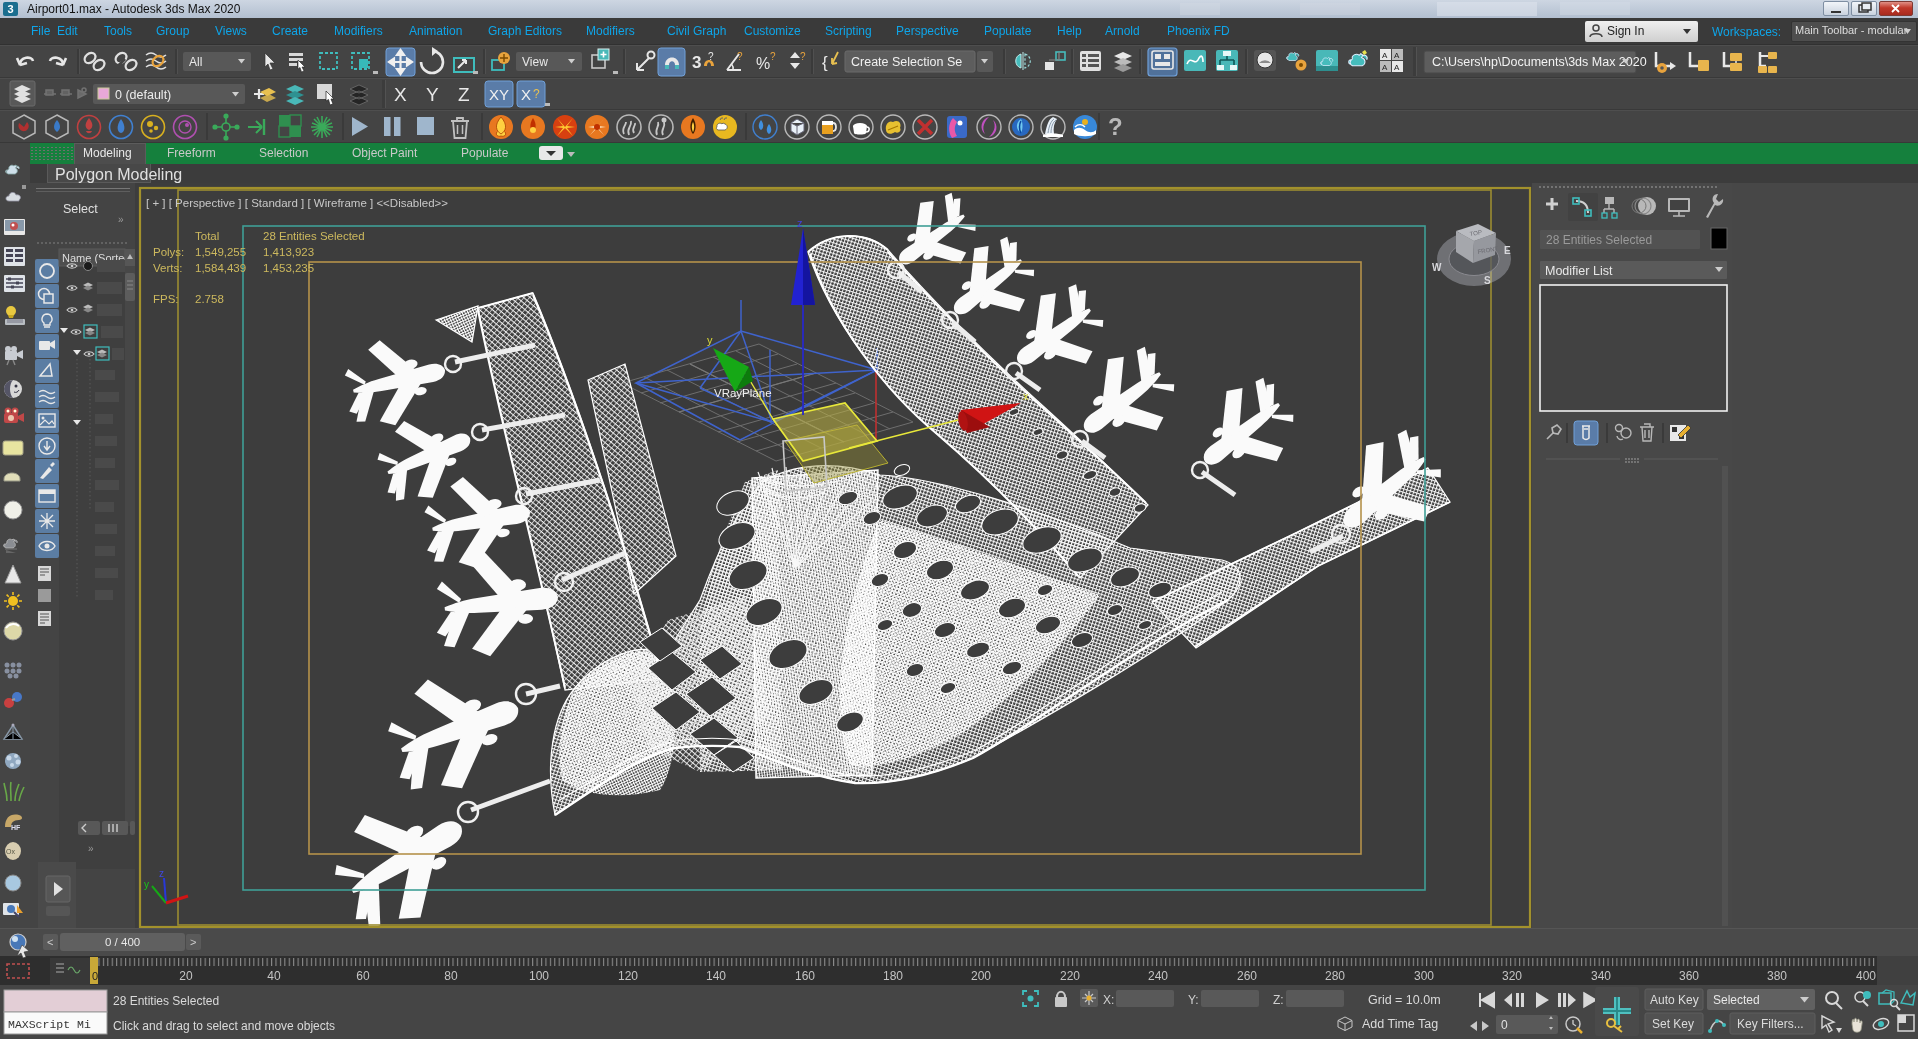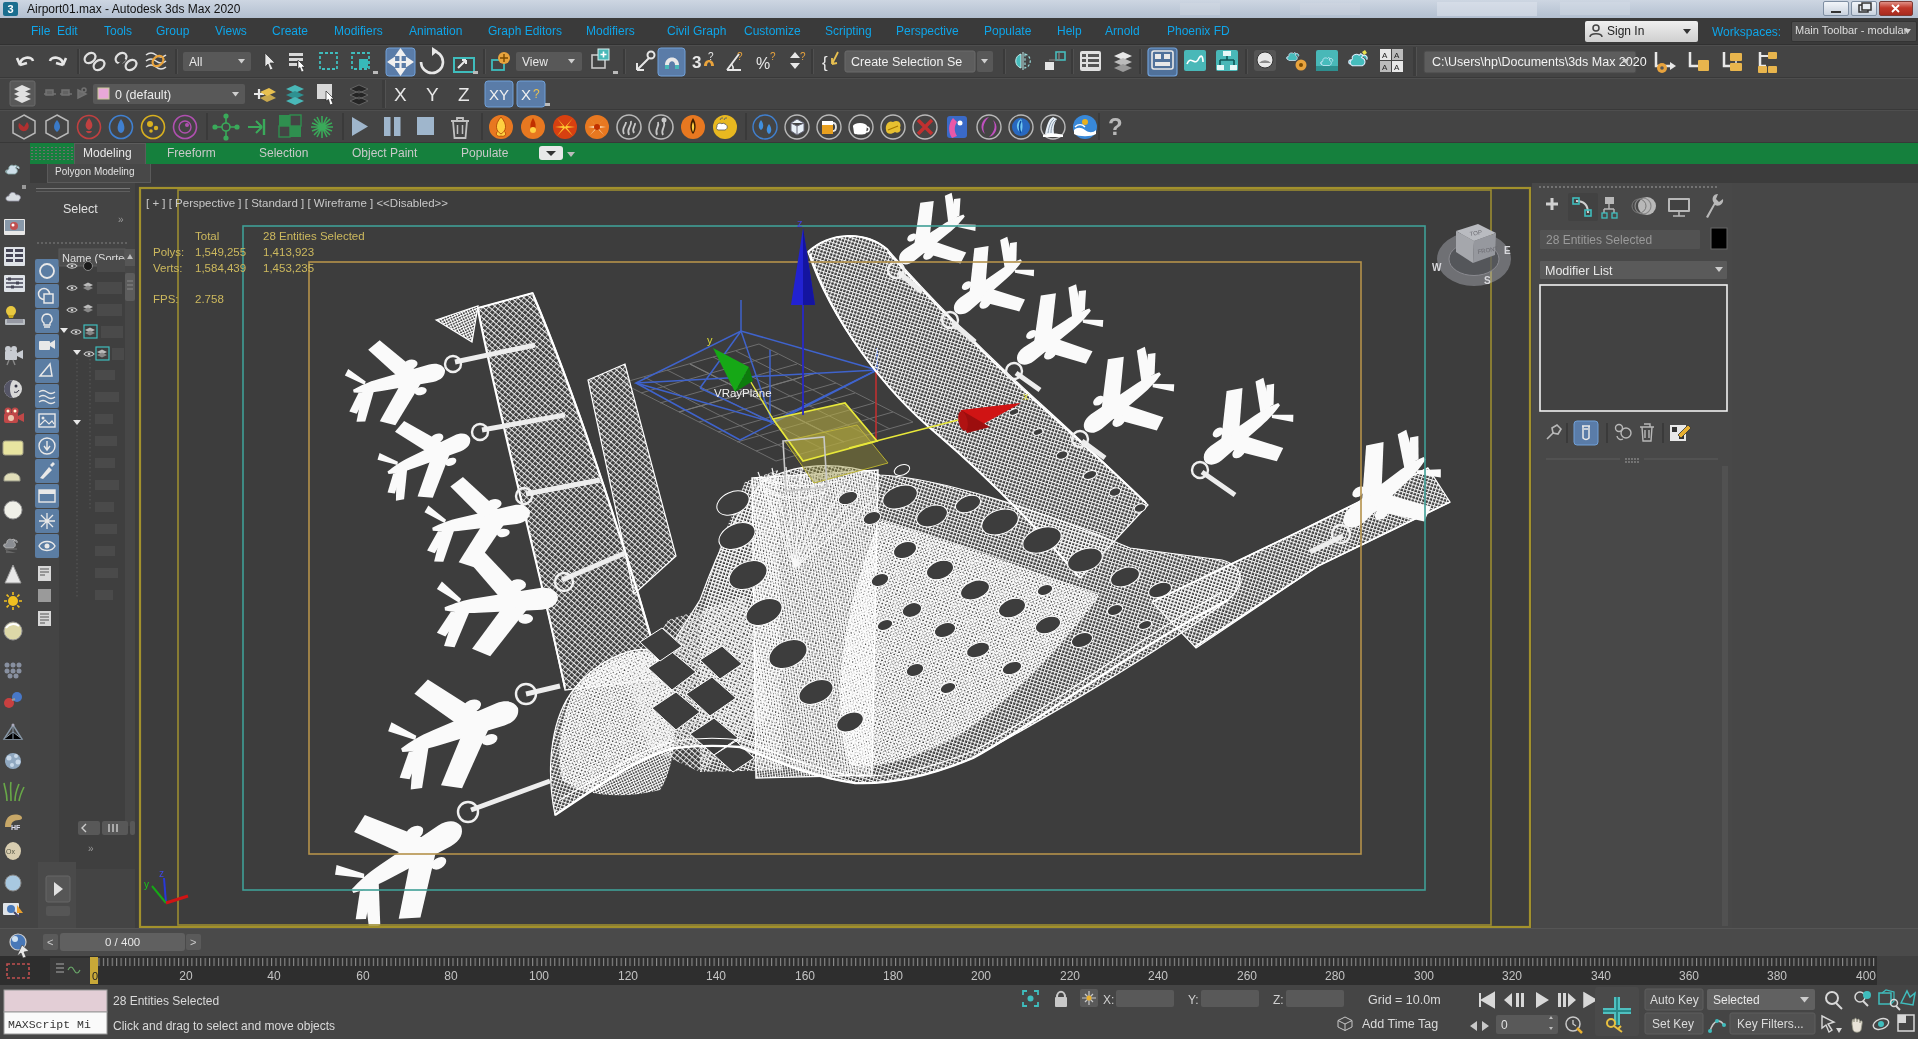--- a/index.html
+++ b/index.html
@@ -554,21 +554,21 @@
  <span class="rtab" style="left:336px;top:3px">Object Paint</span>
  <span class="rtab" style="left:445px;top:3px">Populate</span>
  <svg class="abs" style="left:523px;top:3px" width="40" height="16">
       <rect x="0" y="0" width="24" height="14" rx="3" fill="#e8e8e8"></rect>
       <path d="M7 5 L17 5 L12 10 Z" fill="#333"></path>
       <path d="M28 6 L36 6 L32 11 Z" fill="#bbb"></path>
     </svg>
 </div>
 <div class="abs" id="polyrow">
  <div class="abs" style="left:47px;top:0;width:104px;height:19px;background:#484848;border:1px solid #5a5a5a;border-top:none"></div>
- <span class="abs" style="left:55px;top:2px;color:#e0e0e0;font-size:10px;white-space:nowrap">Polygon Modeling</span>
+ <span class="abs" style="left:55px;top:2px;color:#e0e0e0;font-size:16px;white-space:nowrap">Polygon Modeling</span>
 </div>
 <div class="abs" id="leftcol">
 <svg width="30" height="790">
 <g transform="translate(0,40)">
 <defs>
           <g id="dots6">
             <circle cx="2" cy="1" r="0.8" fill="#777"></circle>
             <circle cx="6" cy="1" r="0.8" fill="#777"></circle>
             <circle cx="10" cy="1" r="0.8" fill="#777"></circle>
             <circle cx="14" cy="1" r="0.8" fill="#777"></circle>

